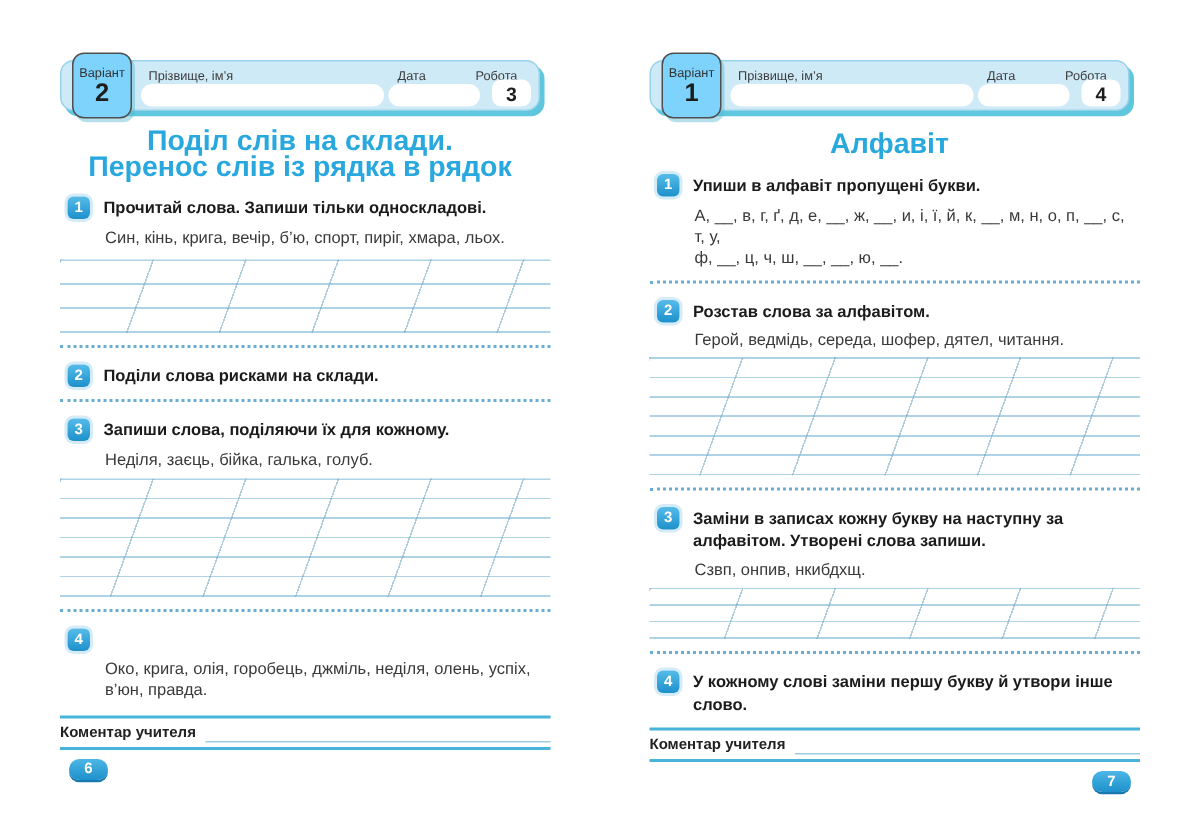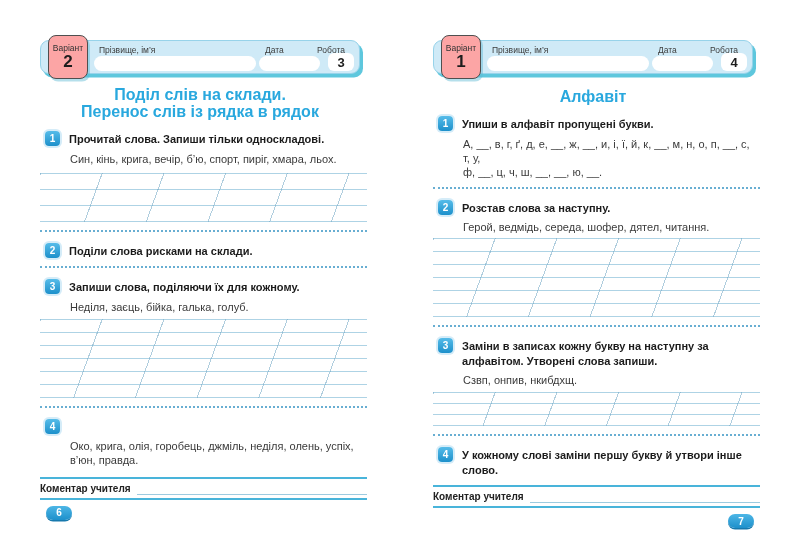--- a/index.html
+++ b/index.html
@@ -7,38 +7,38 @@
               font-family:"Liberation Sans", sans-serif; color:#333; }
   .page { position:absolute; top:0; width:327px; }
   .page.left  { left:40px; }
   .page.right { left:433px; }
 
   
   .header-band { position:relative; margin-top:40px; width:320px; height:34px;
                  background:#cfeaf7; border:1px solid #97d3ea; border-radius:9px;
                  box-shadow:3px 3.5px 0 #5ec7dd; }
   .variant-box { position:absolute; left:7px; top:-6px; width:40px; height:44px;
-                 background:#fca5a5; border:1.5px solid #4f4f4f; border-radius:8px;
+                 background:#7dd3fc; border:1.5px solid #4f4f4f; border-radius:8px;
                  box-shadow:2px 2.5px 0 rgba(90,185,210,.45);
                  display:flex; flex-direction:column; align-items:center; justify-content:center; }
   .variant-label  { font-size:8.5px; color:#333; }
   .variant-number { font-size:17px; font-weight:bold; color:#1d1d1d; line-height:1.05; }
   .fld-label { position:absolute; top:4px; font-size:8.5px; color:#3c3c3c; }
   .lbl-name { left:58px; } .lbl-date { left:224px; } .lbl-work { left:276px; }
   .input-box { position:absolute; top:15px; height:15px; background:#fff; border:none;
                border-radius:8px; font:inherit; font-size:10px; padding:0 6px; outline:none; }
   .inp-name { left:53px;  width:162px; }
   .inp-date { left:218px; width:61px;  }
   .work-box { position:absolute; left:287px; top:12px; width:26px; height:18px;
               background:#fff; border-radius:6px; display:flex; align-items:center;
               justify-content:center; font-size:13px; font-weight:bold; color:#1d1d1d; }
 
   
   .page-title { text-align:center; color:#29a8de; font-weight:bold;
-                font-size:16px; line-height:17px; width:320px; }
+                font-size:19px; line-height:17px; width:320px; }
   .task-head { display:flex; gap:9px; margin-left:5px; width:315px; align-items:flex-start; }
   .badge { flex:0 0 15px; width:15px; height:15px; border-radius:4px;
            background:linear-gradient(#56bce9,#1d90cb); color:#fff; font-size:10px;
            font-weight:bold; display:flex; align-items:center; justify-content:center;
            box-shadow:0 0 0 2px #d5ecf8; }
   .instr { font-size:11px; font-weight:bold; color:#1b1b1b; line-height:14.5px; padding-top:1px; }
   .words { margin-left:30px; width:290px; font-size:11px; color:#3a3a3a; line-height:14px; }
 
   
   .write-area { width:327px;
@@ -163,21 +163,21 @@
       <div class="instr">Упиши в алфавіт пропущені букви.</div>
     </div>
     <div class="words mt5">А, __, в, г, ґ, д, е, __, ж, __, и, і, ї, й, к, __, м, н, о, п, __, с, т, у,</div>
     <div class="words">ф, __, ц, ч, ш, __, __, ю, __.</div>
     <div class="dotsep"></div>
   </section>
 
   <section>
     <div class="task-head mt11">
       <span class="badge">2</span>
-      <div class="instr">Розстав слова за наступну.</div>
+      <div class="instr">Розстав слова за алфавітом.</div>
     </div>
     <div class="words mt5">Герой, ведмідь, середа, шофер, дятел, читання.</div>
     <div class="write-area wa-b mt4"></div>
     <div class="dotsep"></div>
   </section>
 
   <section>
     <div class="task-head mt11">
       <span class="badge">3</span>
       <div class="instr">Заміни в записах кожну букву на наступну за алфавітом. Утворені слова запиши.</div>

